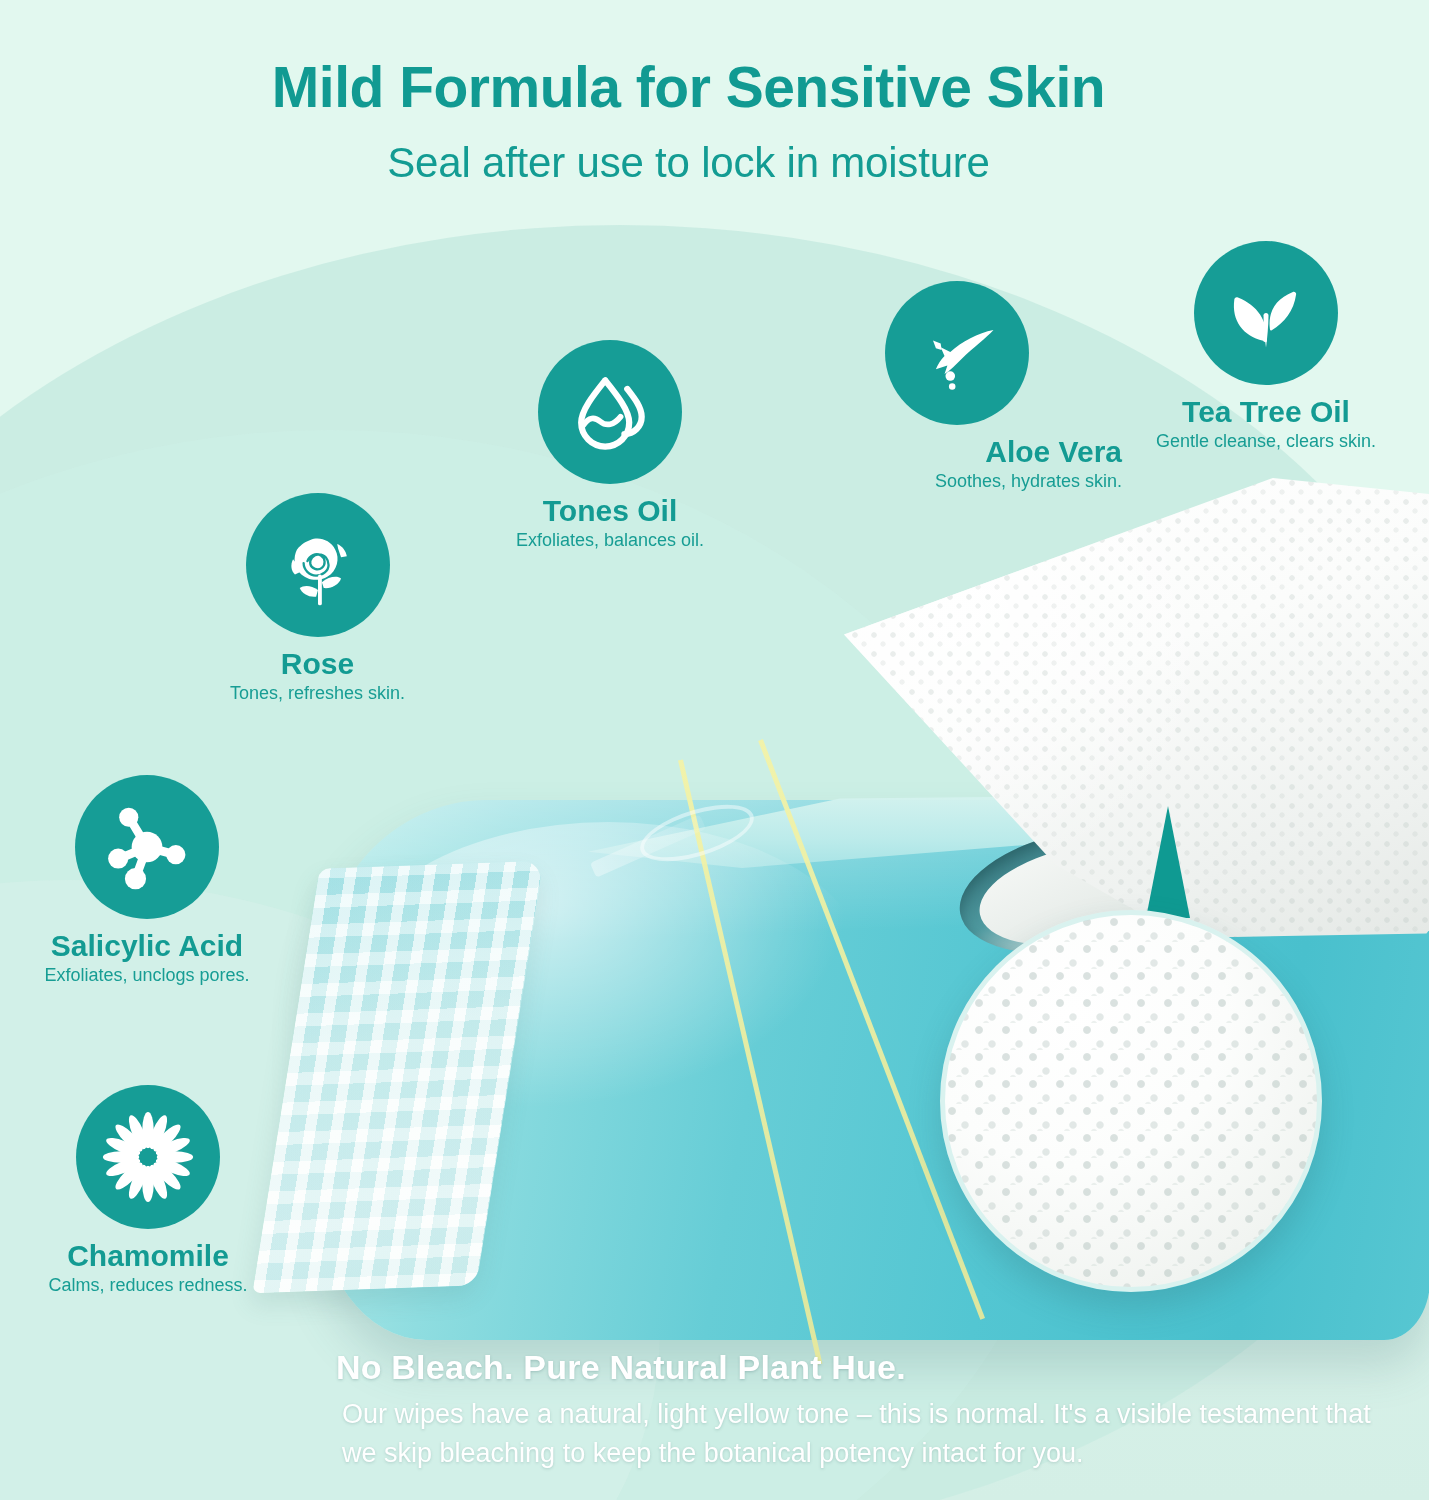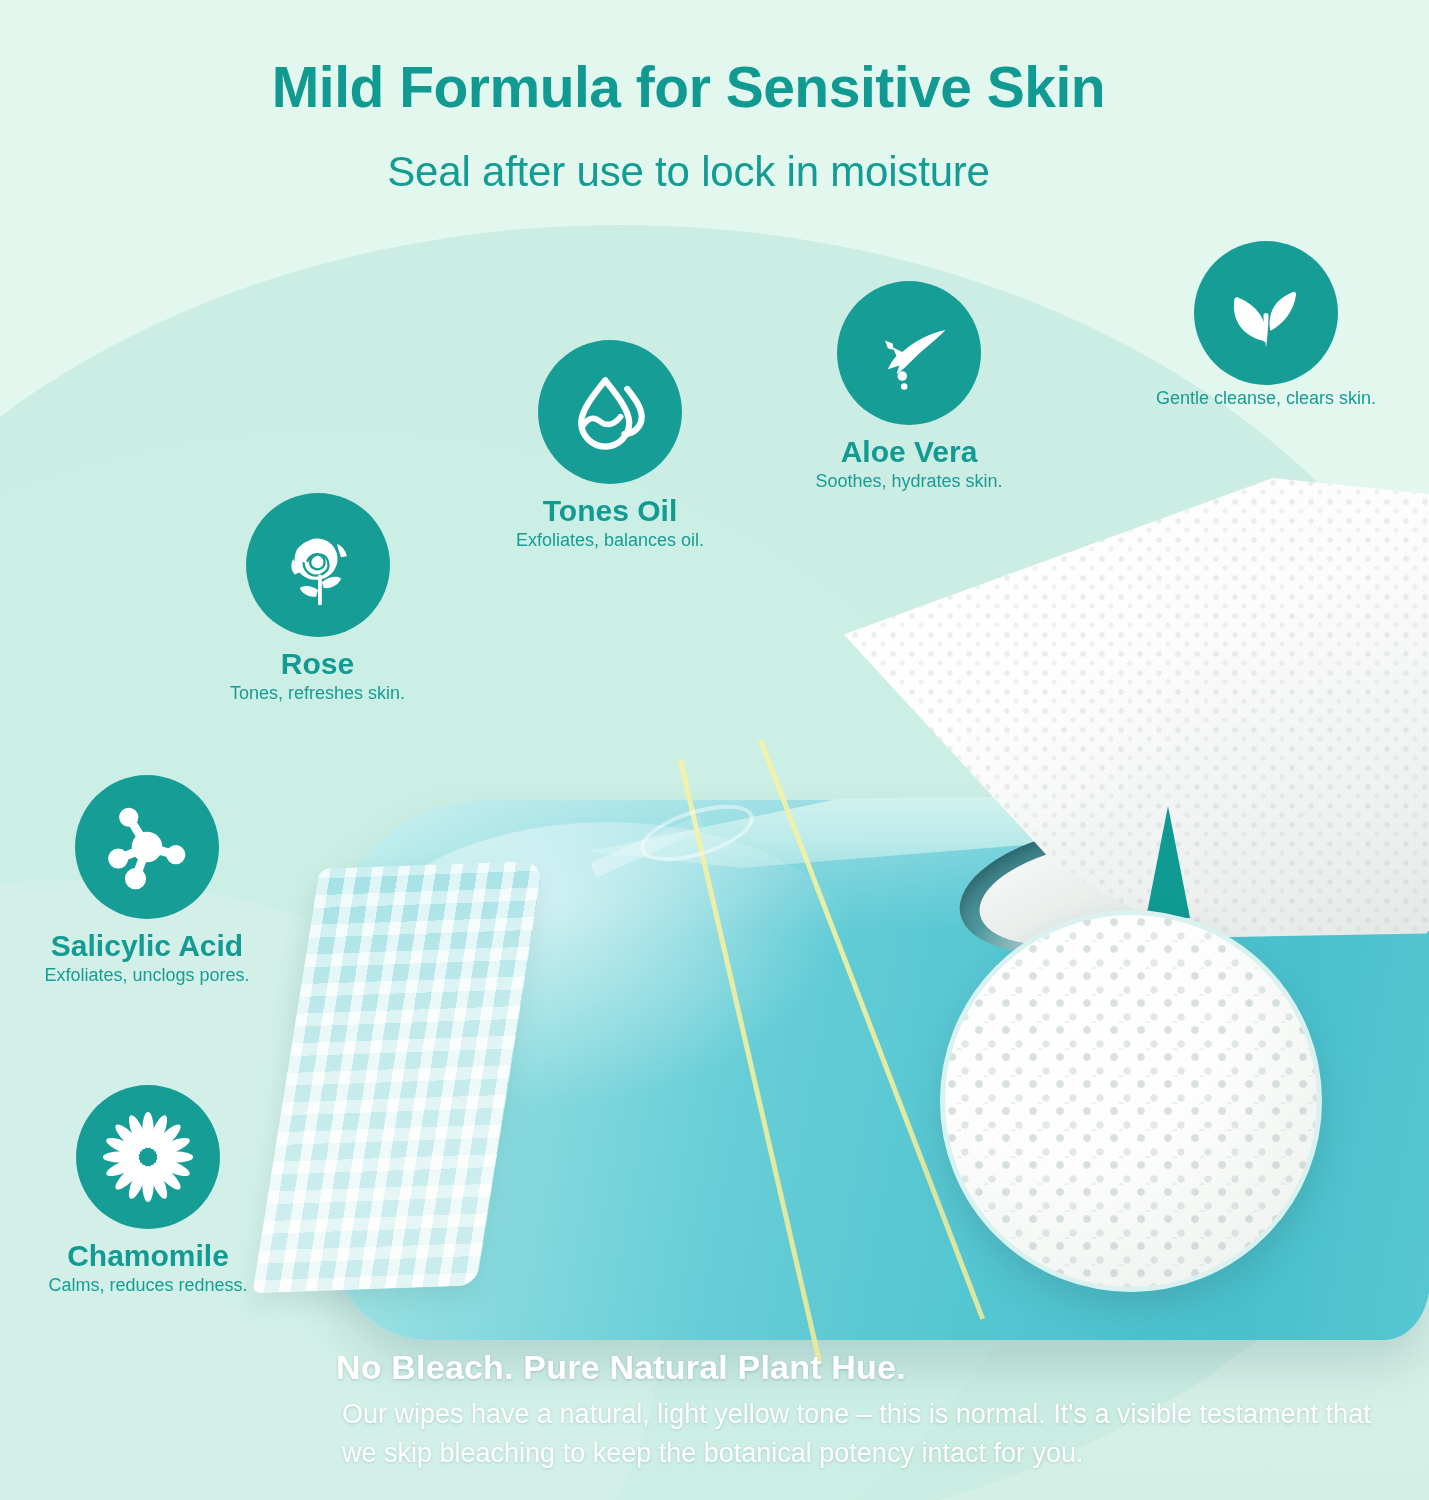--- a/index.html
+++ b/index.html
@@ -40,21 +40,21 @@
     opacity:.9;
   }
 
   
   .head-wrap { position:absolute; left:0; top:56px; width:1377px; text-align:center; z-index:40; }
   .h1 {
     font-size:57px; font-weight:700; color:#119a92;
     letter-spacing:-0.5px; line-height:1.12;
   }
   .h2 {
-    margin-top:28px;
+    margin-top:19px;
     font-size:42px; font-weight:400; color:#139c93;
     letter-spacing:-0.2px; line-height:1.15;
   }
 
   
   .badge { position:absolute; z-index:60; text-align:center; }
   .badge .circle {
     width:144px; height:144px; border-radius:50%;
     background:#169d96;
     margin:0 auto;
@@ -274,24 +274,25 @@
   </div>
 
   <div class="badge" style="left:1106px; top:241px; width:320px;">
     <div class="circle">
       <svg viewBox="0 0 100 100" aria-hidden="true">
         <path fill="#ffffff" d="M50 86c-1.6-13-2.6-24-2.6-33.5 0-1.6 1-2.6 2.6-2.6s2.6 1 2.6 2.6c0 9.5-1 20.5-2.6 33.5z"></path>
         <path fill="#ffffff" d="M47 79C26 74 14 58 17 36c0-2 2-3 3.8-2.2C41 42 52 58 51 79c-.1 1.6-2.4 2.3-4 0z"></path>
         <path fill="#ffffff" d="M54 66c-2-17 6-31 24-38 1.8-.7 3.6.6 3.4 2.5C79 48 69 60 56 68c-1.2.7-1.9.2-2-2z"></path>
       </svg>
     </div>
+    <div class="b-title">Tea Tree Oil</div>
     <div class="b-sub">Gentle cleanse, clears skin.</div>
   </div>
 
-  <div class="badge" style="left:744px; top:281px; width:330px;">
+  <div class="badge" style="left:792px; top:281px; width:330px;text-align:right;">
     <div class="circle">
       <svg viewBox="0 0 100 100" aria-hidden="true">
         <path fill="#ffffff" d="M88 26c-16 3-33 12-45 23l-10-5 4 9c-4 4-7 9-9 14l12-4-3 9c6-4 12-10 18-16 12-12 26-22 33-30z"></path>
         <path fill="#ffffff" d="M33 40l-8-3 3 8 6 2z"></path>
         <circle fill="#ffffff" cx="43" cy="74" r="5"></circle>
         <circle fill="#ffffff" cx="45" cy="85" r="3.4"></circle>
       </svg>
     </div>
     <div class="b-title">Aloe Vera</div>
     <div class="b-sub">Soothes, hydrates skin.</div>

